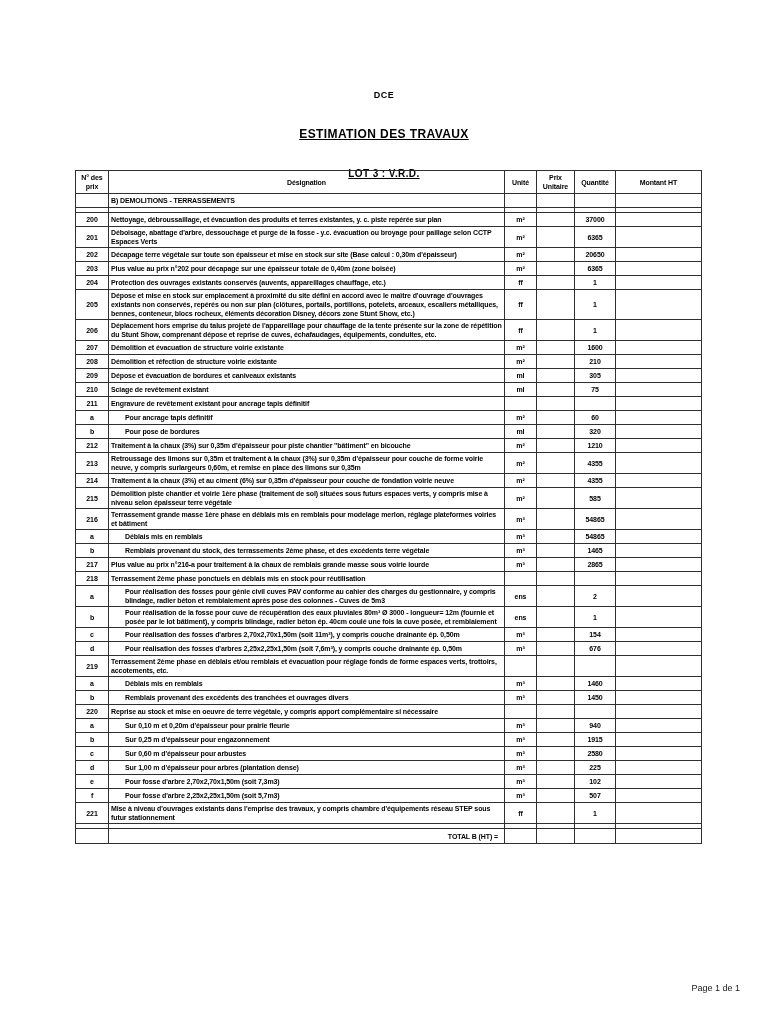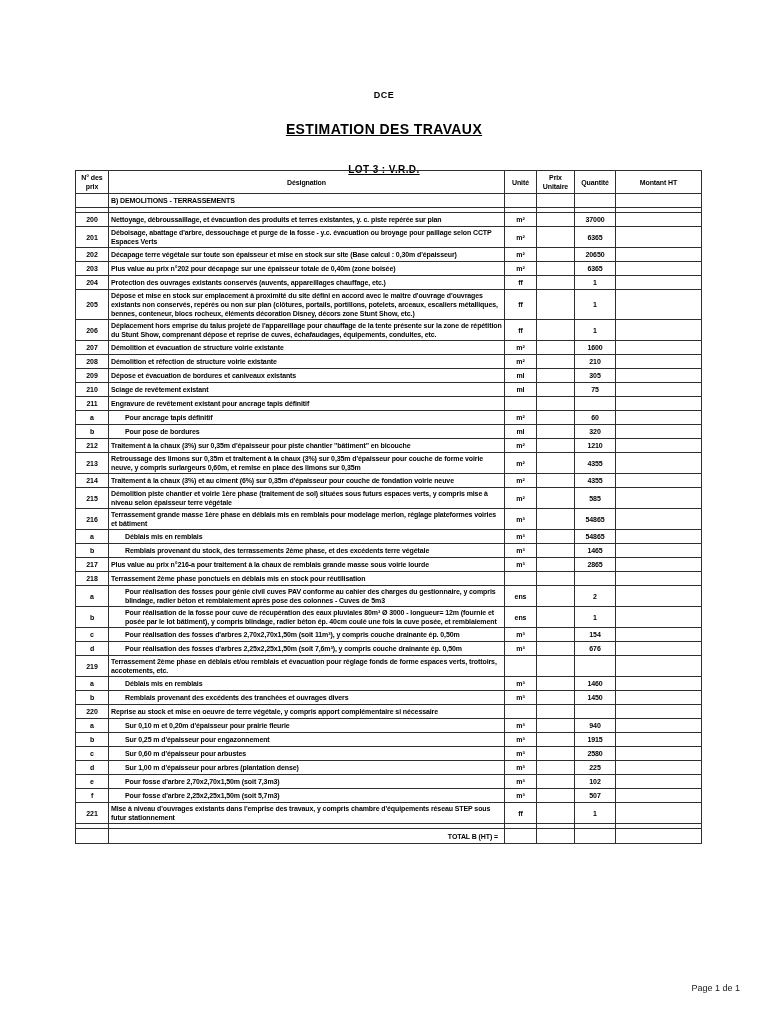--- a/index.html
+++ b/index.html
@@ -6,21 +6,21 @@
   .page{
     position:relative;
     width:768px;height:1024px;
     background:#ffffff;
     font-family:"Liberation Sans", sans-serif;
     color:#000;
     overflow:hidden;
   }
   .titleblock{position:absolute;top:90px;left:0;width:768px;text-align:center;}
   .t-dce{font-size:9px;font-weight:700;letter-spacing:.5px;}
-  .t-main{font-size:14px;font-weight:700;text-decoration:underline;margin-top:21px;letter-spacing:.4px;}
+  .t-main{font-size:12px;font-weight:700;text-decoration:underline;margin-top:27px;letter-spacing:.4px;}
   .t-lot{font-size:10px;font-weight:700;text-decoration:underline;margin-top:27px;letter-spacing:.4px;}
 
   table.est{
     position:absolute;top:170px;left:75px;
     width:626px;
     border-collapse:collapse;
     table-layout:fixed;
   }
   table.est th, table.est td{
     border:1px solid #2f2f2f;

